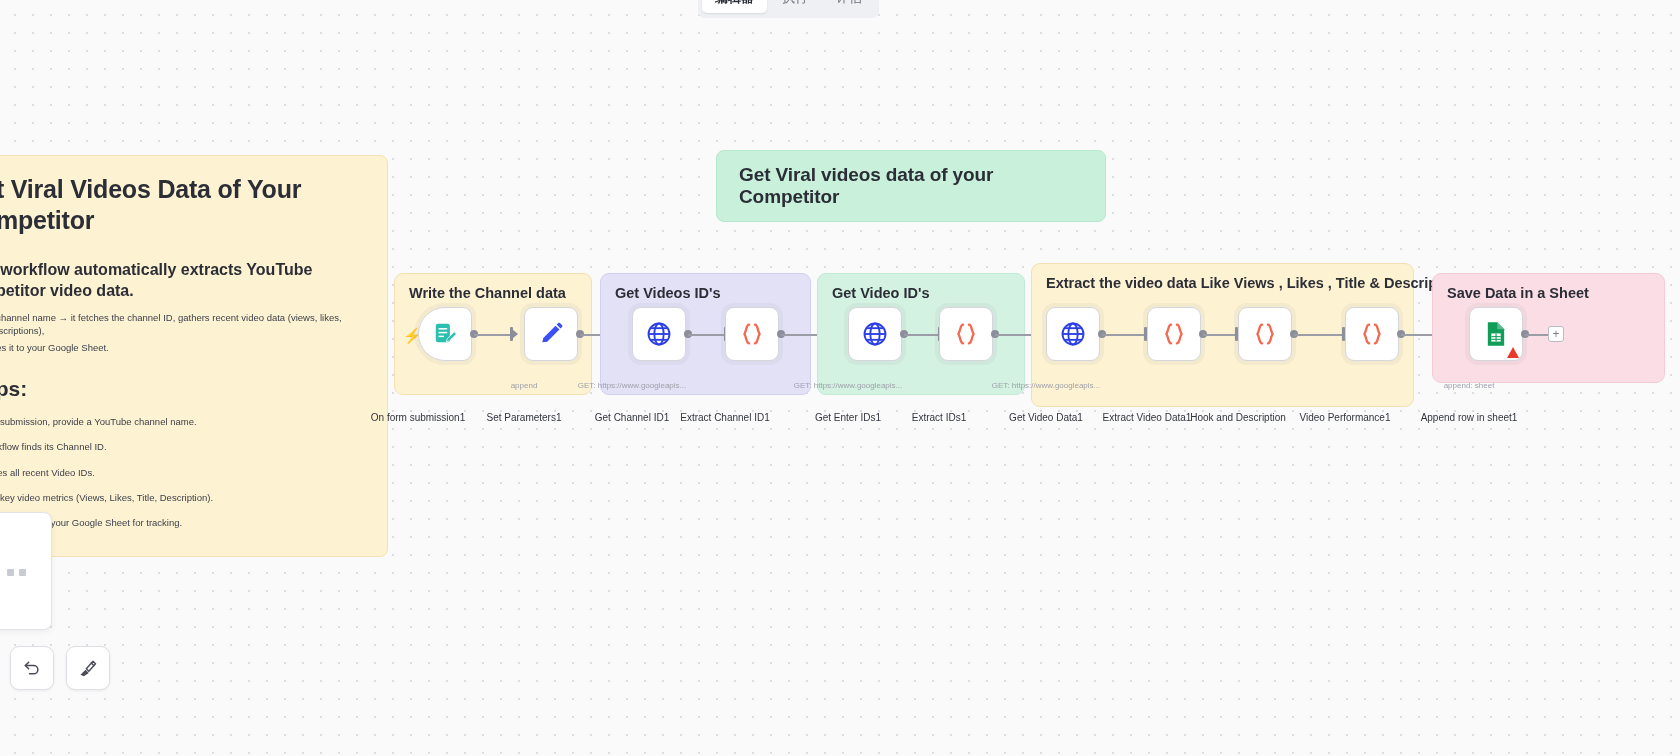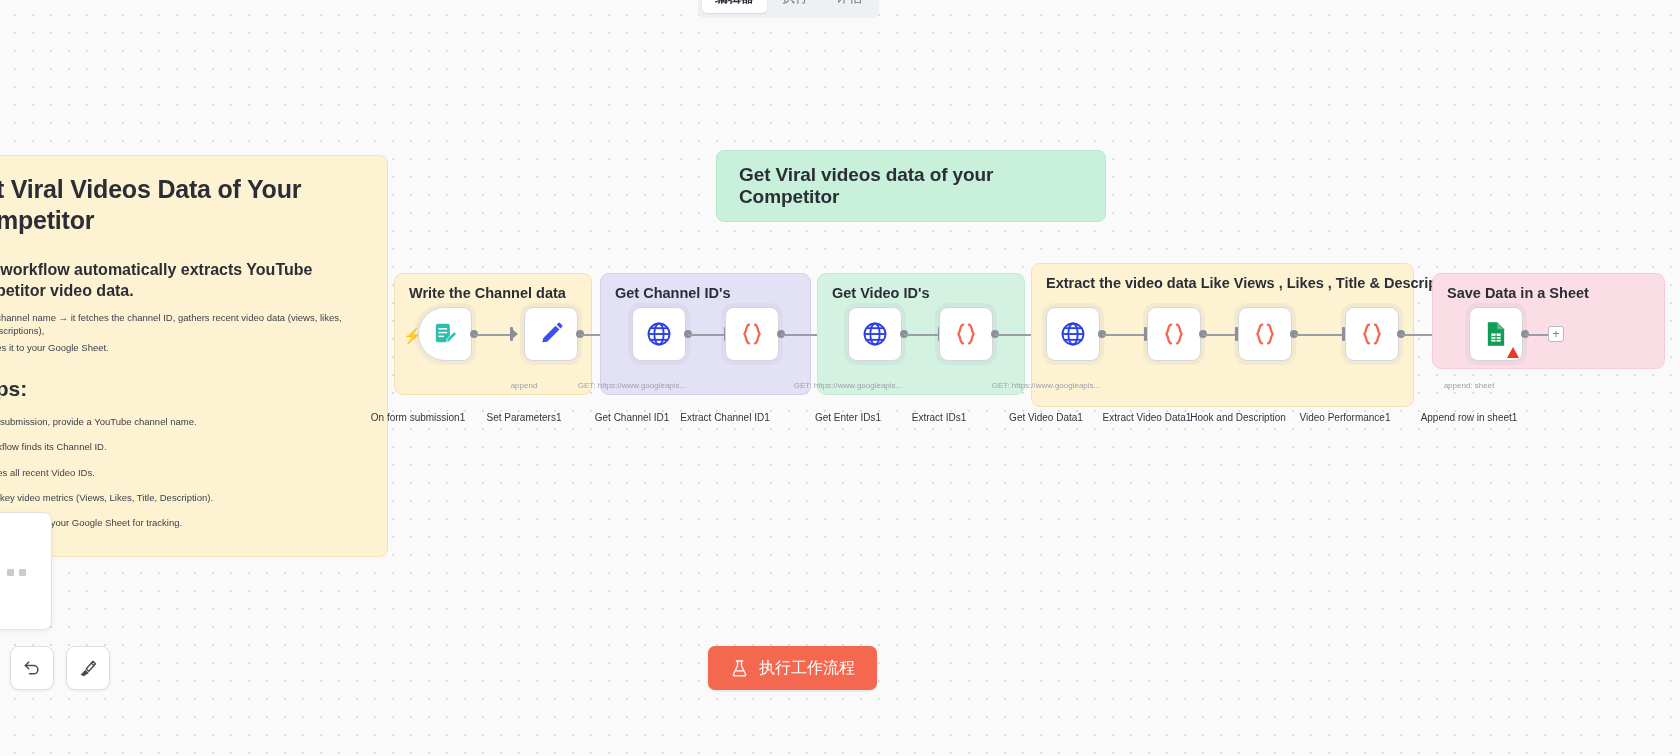--- a/index.html
+++ b/index.html
@@ -343,21 +343,21 @@
     </div>
     <div class="dot" style="left:52px;"></div>
     <div class="node-label">Set Parameters1</div>
     <div class="node-sub">append</div>
   </div>
 
   <div class="wire" style="left:580px; top:334px; width:80px;"></div>
   <div class="inarrow" style="left:660px; top:327px;"></div>
 
   <div class="group g-purple" style="left:600px; top:273px; width:211px; height:122px;">
-    <div class="g-title">Get Channel ID's</div>
+    <div class="g-title">Get Videos ID's</div>
   </div>
 
   <div class="node-wrap" style="left:632px; top:307px;">
     <div class="node">
       <svg width="28" height="28" viewBox="0 0 24 24" fill="none" stroke="#2b3fe8" stroke-width="1.6">
         <circle cx="12" cy="12" r="9"></circle>
         <ellipse cx="12" cy="12" rx="4" ry="9"></ellipse>
         <line x1="3" y1="12" x2="21" y2="12"></line>
         <line x1="4.2" y1="7" x2="19.8" y2="7"></line>
         <line x1="4.2" y1="17" x2="19.8" y2="17"></line>
@@ -478,21 +478,21 @@
         <path d="M14.5 4 C17 4 16.4 8.5 18.5 12 C16.4 15.5 17 20 14.5 20"></path>
       </svg>
     </div>
     <div class="dot" style="left:52px;"></div>
     <div class="node-label">Video Performance1</div>
   </div>
 
   <div class="wire" style="left:1401px; top:334px; width:64px;"></div>
   <div class="inarrow" style="left:1465px; top:327px;"></div>
 
-  <div class="group g-pink" style="left:1432px; top:273px; width:233px; height:96px;">
+  <div class="group g-pink" style="left:1432px; top:273px; width:233px; height:110px;">
     <div class="g-title">Save Data in a Sheet</div>
   </div>
 
   <div class="node-wrap" style="left:1469px; top:307px;">
     <div class="node">
       <svg width="28" height="28" viewBox="0 0 24 24">
         <path d="M5 2 h8 l6 6 v14 H5 Z" fill="#0f9d58"></path>
         <path d="M13 2 l6 6 h-6 Z" fill="#57bb8a"></path>
         <rect x="8" y="11.5" width="8" height="7" fill="#ffffff"></rect>
         <rect x="8" y="13.8" width="8" height="0.9" fill="#0f9d58"></rect>
@@ -521,22 +521,14 @@
     </svg>
   </div>
   <div class="ctrl" style="left:66px; top:646px;">
     <svg width="20" height="20" viewBox="0 0 24 24" fill="none" stroke="#4a4d56" stroke-width="1.7" stroke-linecap="round" stroke-linejoin="round">
       <path d="M3 20 L9 14 L13 18 L7 22 Z" fill="#4a4d56" stroke="none"></path>
       <path d="M10 13 L18 4 L21 7 L13 16 Z"></path>
       <line x1="16" y1="6" x2="19" y2="9"></line>
     </svg>
   </div>
 
-  <button id="exec">
-    <svg width="19" height="19" viewBox="0 0 24 24" fill="none" stroke="#ffffff" stroke-width="1.7" stroke-linecap="round" stroke-linejoin="round">
-      <path d="M9.5 2.5 v6 L4.5 19 a1.6 1.6 0 0 0 1.4 2.4 h12.2 a1.6 1.6 0 0 0 1.4 -2.4 L14.5 8.5 v-6"></path>
-      <line x1="8" y1="2.5" x2="16" y2="2.5"></line>
-      <line x1="7" y1="15" x2="17" y2="15"></line>
-    </svg>
-    <span>执行工作流程</span>
-  </button>
 
 </div>
 
 </body></html>

